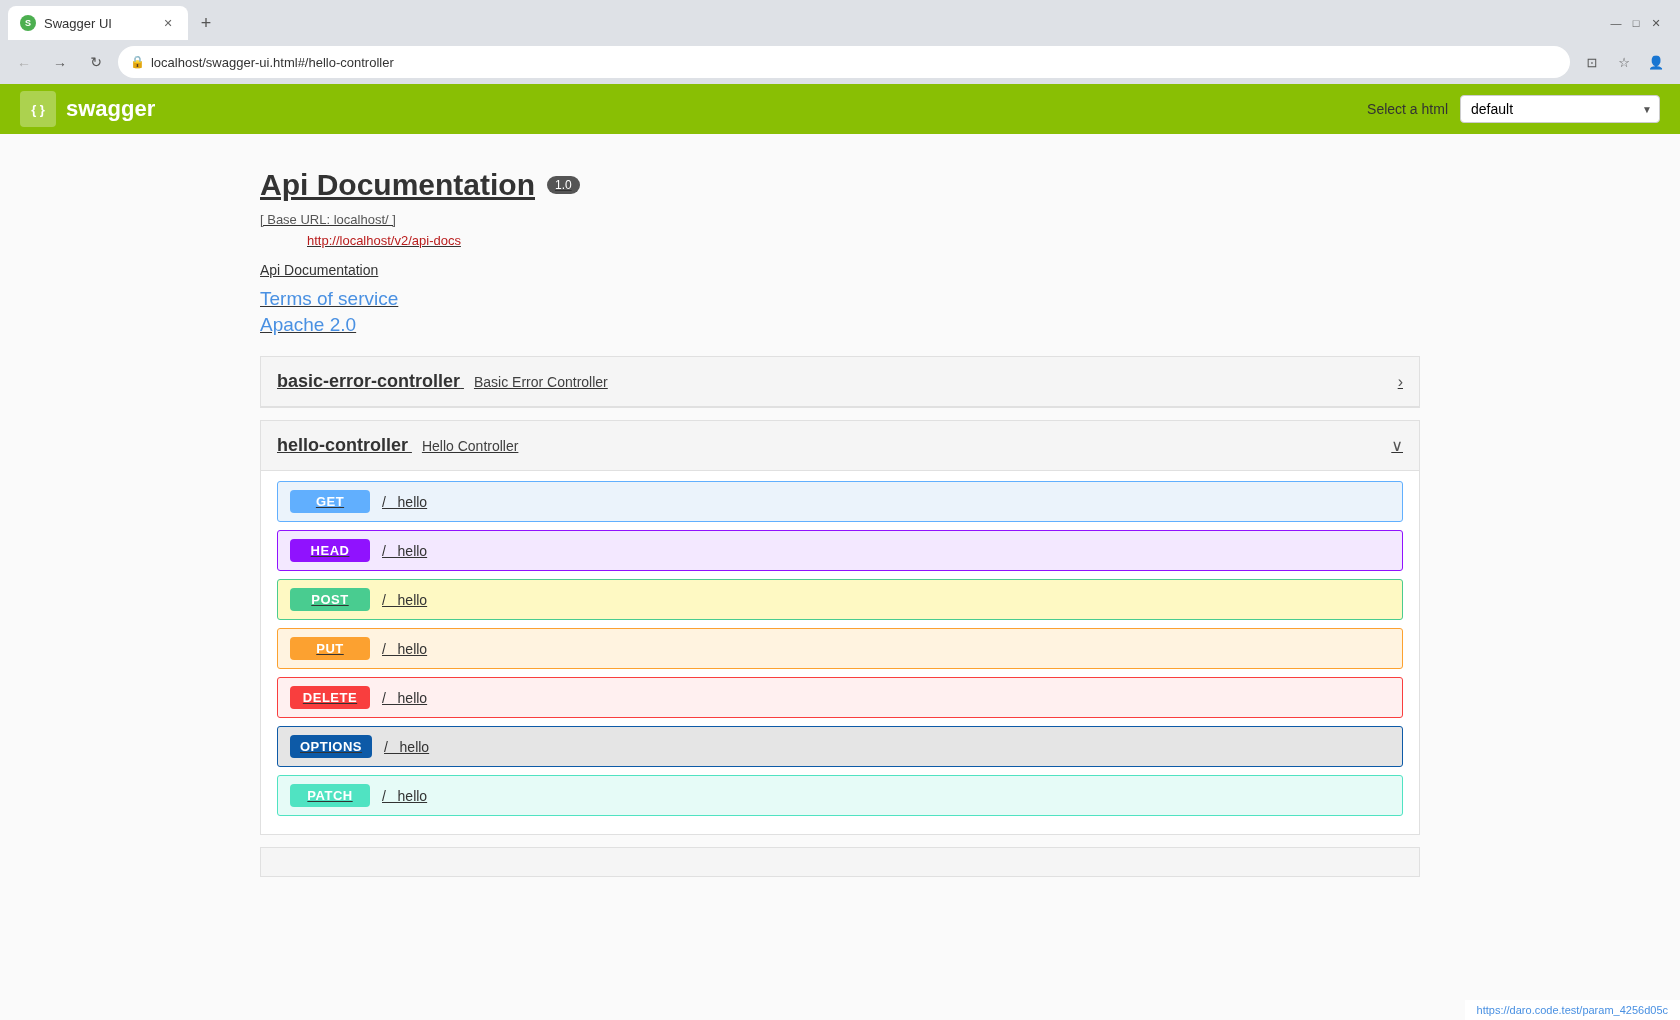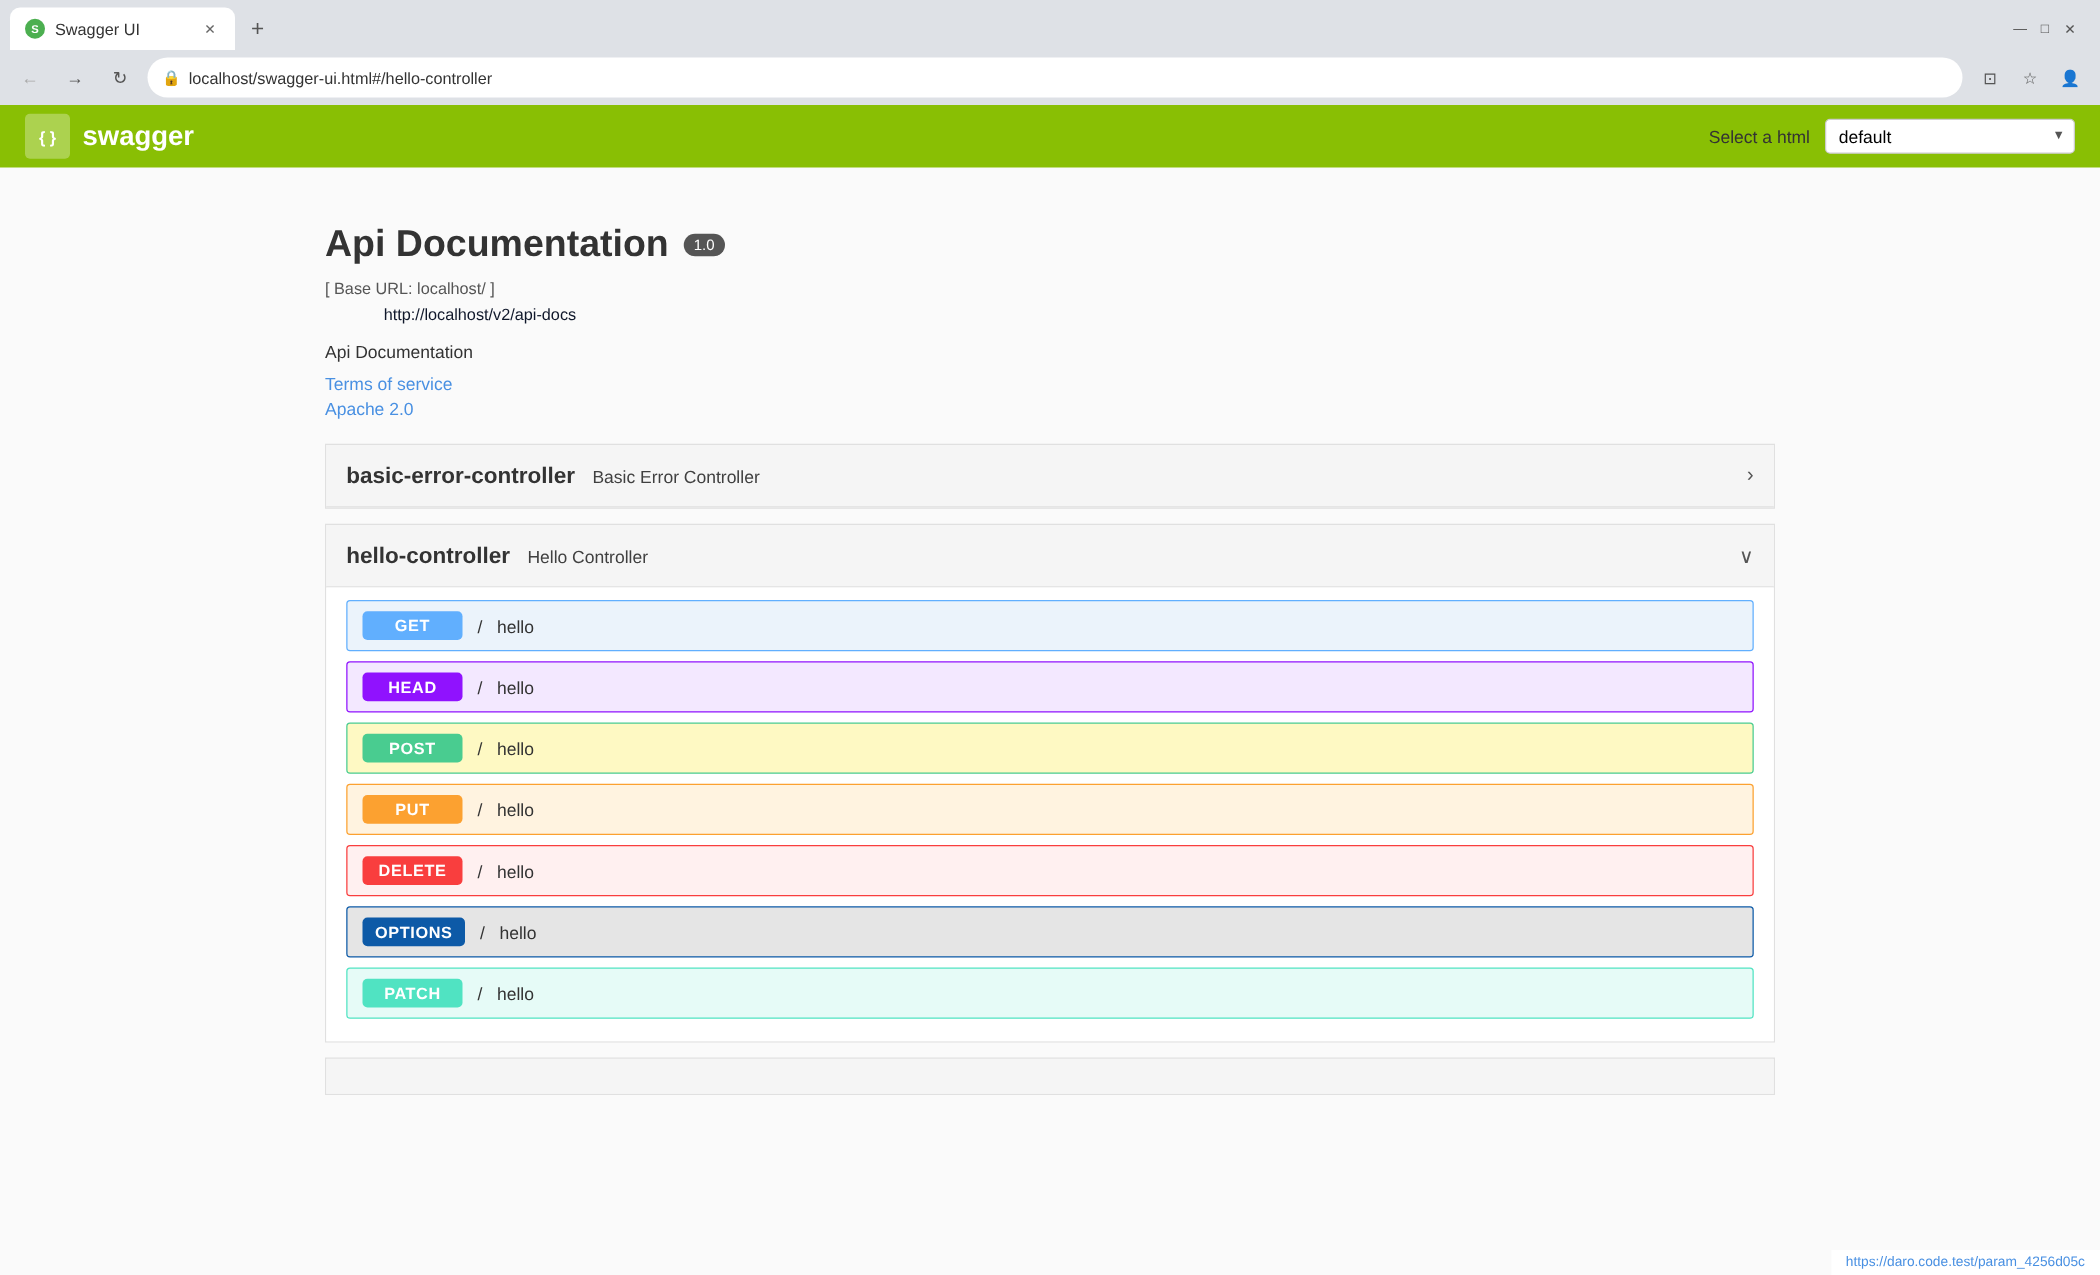--- a/index.html
+++ b/index.html
@@ -125,48 +125,49 @@
     }
     .select-wrapper { position: relative; display: inline-block; }
     .select-wrapper::after {
       content: '▼';
       position: absolute; right: 8px; top: 50%; transform: translateY(-50%);
       font-size: 10px; color: #555; pointer-events: none;
     }
 
     .swagger-content {
       max-width: 1200px;
-      margin: 15px auto;
+      margin: 4px auto;
       padding: 30px 20px;
+      text-decoration: underline;
     }
 
     .api-title-row {
       display: flex; align-items: center; gap: 12px; margin-bottom: 10px;
     }
     .api-title {
       font-size: 30px; font-weight: bold; color: #333;
     }
     .api-version-badge {
       background: #555;
       color: #ffffff;
       border-radius: 50px;
       padding: 2px 8px;
       font-size: 12px;
       font-weight: normal;
     }
     .api-base-url {
       color: #555; font-size: 13px; margin-bottom: 6px;
     }
     .api-docs-link {
-      color: #0f172a; text-decoration: none; font-size: 13px;
+      color: #b91c1c; text-decoration: none; font-size: 13px;
       display: block; margin-bottom: 14px; padding-left: 47px;
     }
     .api-description { font-size: 14px; color: #333; margin-bottom: 10px; }
     .api-link {
-      color: #4990e2; text-decoration: none; font-size: 14px;
+      color: #4990e2; text-decoration: none; font-size: 19px;
       display: block; margin-bottom: 4px;
     }
 
     
     .controllers-section {
       margin-top: 20px;
     }
     .controller-group {
       margin-bottom: 12px;
       border: 1px solid #e0e0e0;

